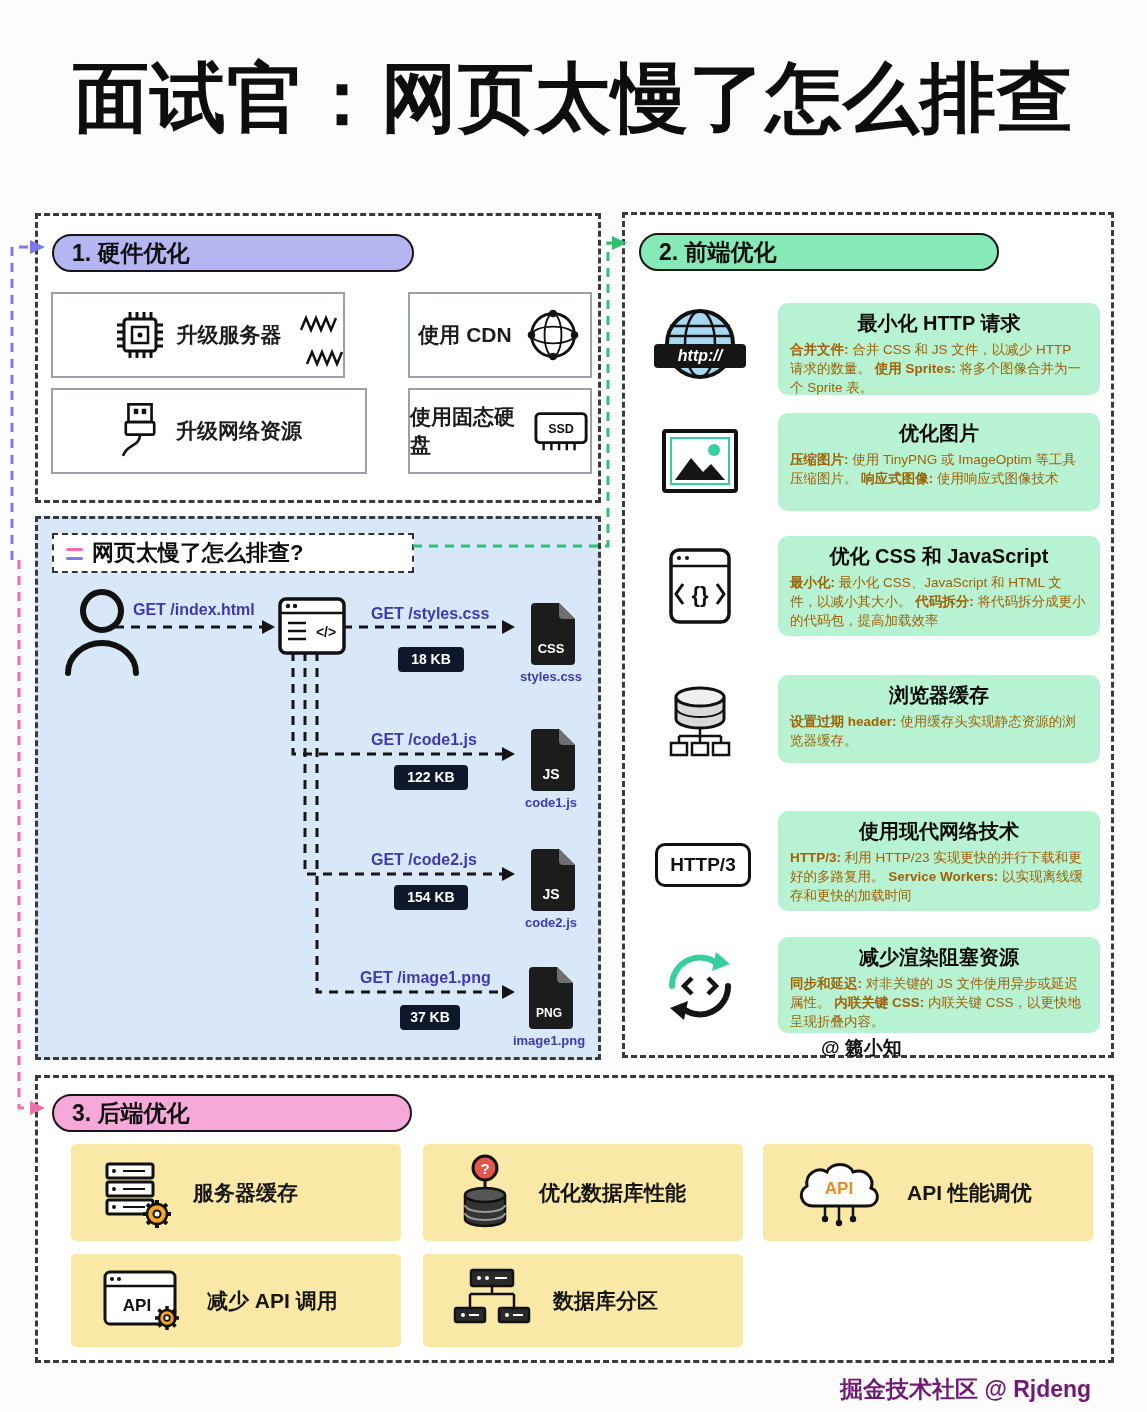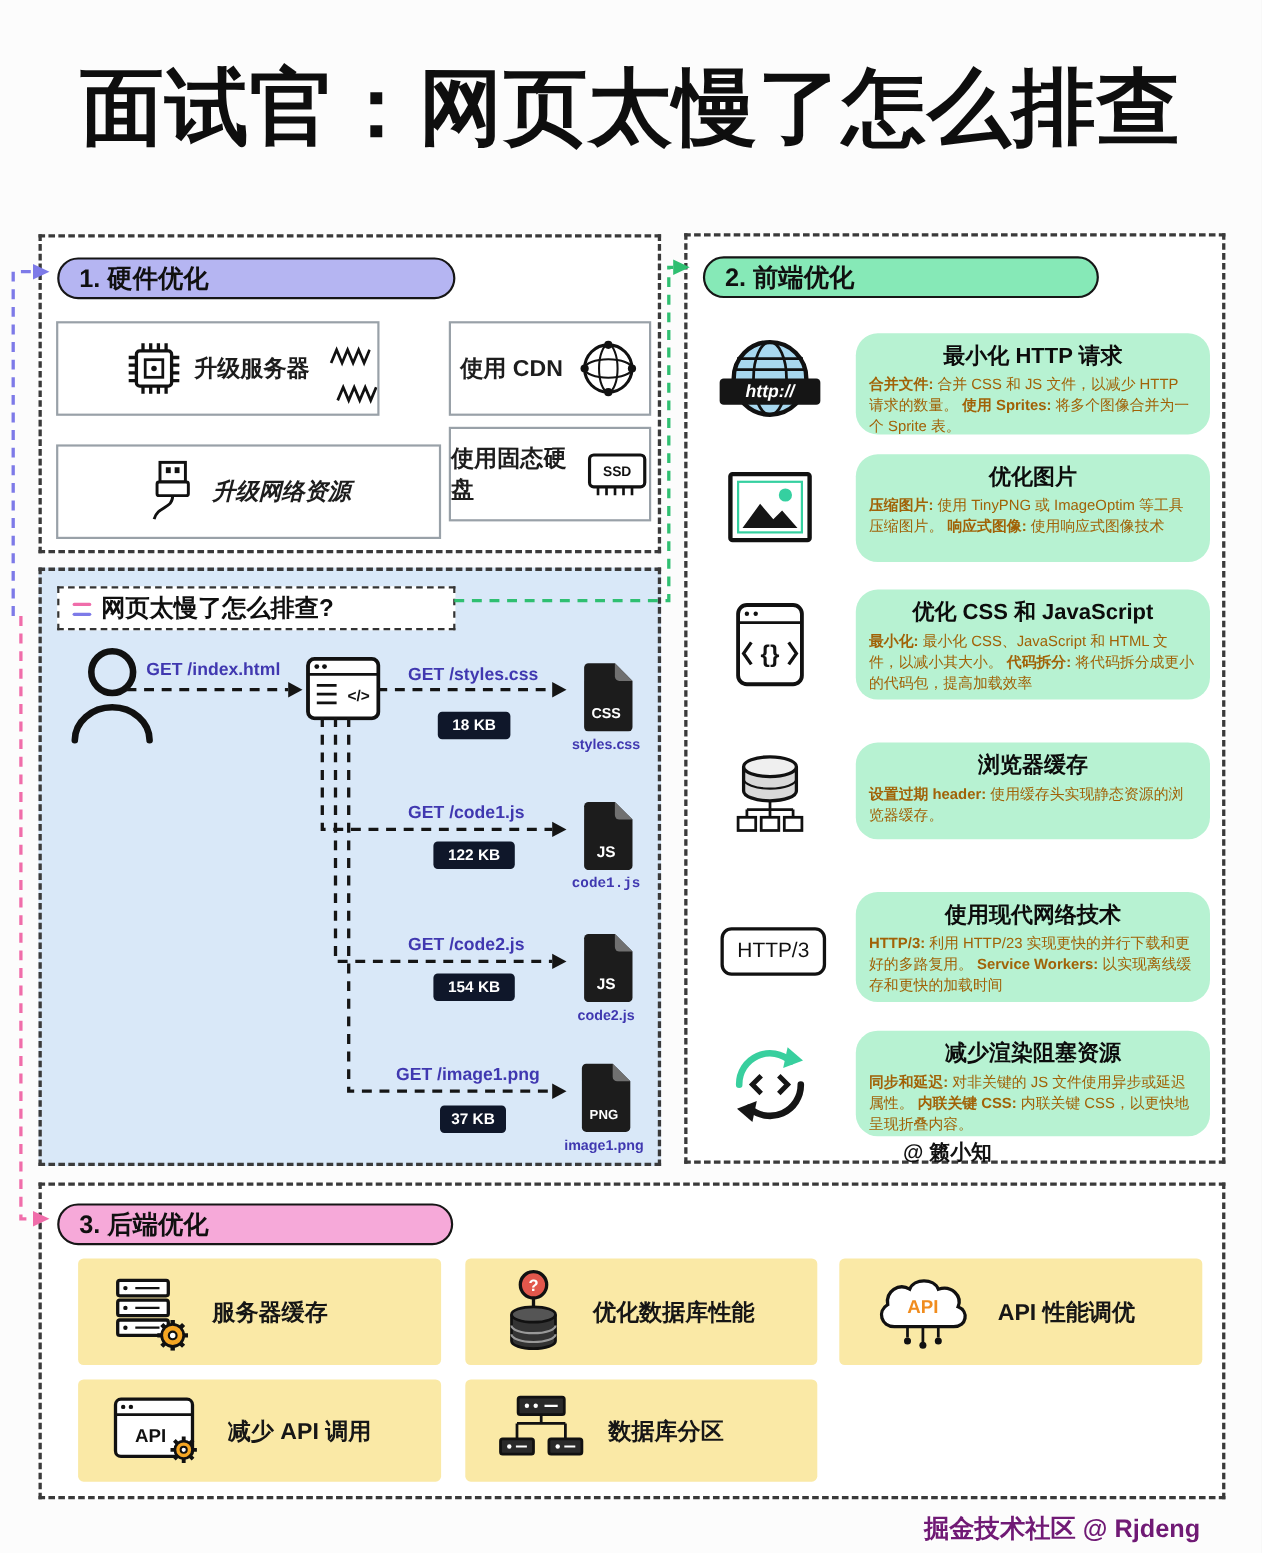--- a/index.html
+++ b/index.html
@@ -24,30 +24,30 @@
     border:2.5px dashed #333; display:flex; align-items:center; padding-left:38px;
     font-size:22px; font-weight:800; color:#0f0f0f; }
   .legend-dash { position:absolute; width:17px; height:3px; border-radius:2px; }
 
   .getlbl { position:absolute; color:#4038b0; font-size:16px; font-weight:700; white-space:nowrap; }
   .badge { position:absolute; background:#0f172a; color:#fff; font-size:14px; font-weight:700;
     text-align:center; line-height:25px; border-radius:4px; height:25px; }
   .fname { position:absolute; color:#4038b0; font-size:13px; font-weight:700; text-align:center; width:90px; }
   .icon { position:absolute; }
 
-  .gcard { position:absolute; left:153px; width:322px; background:#b7f2d2; border-radius:20px;
+  .gcard { position:absolute; left:153px; width:322px; background:#b7f2d2; border-radius:10px;
     padding:7px 12px 6px; text-align:center; }
   .gcard h3 { font-size:20px; font-weight:800; color:#0c0c0c; margin-bottom:3px; }
   .gcard p { font-size:13.5px; line-height:1.42; text-align:left; color:#a16207; }
   .gcard p b { font-weight:800; }
   #fe-attrib { position:absolute; left:196px; top:820px; font-size:19px; font-weight:800; color:#111; }
 
   .http3badge { position:absolute; width:96px; height:44px; background:#fff; border:3px solid #111;
     border-radius:10px; display:flex; align-items:center; justify-content:center;
-    font-size:19px; font-weight:400; color:#111; }
+    font-size:19px; font-weight:700; color:#111; }
 
   .ybox { position:absolute; background:#fae9a6; border-radius:5px; display:flex; align-items:center;
     gap:22px; padding-left:30px; font-size:21px; font-weight:700; color:#161616; }
 
   #watermark { position:absolute; left:840px; top:1374px; font-size:23px; font-weight:700;
     color:#701a75; text-shadow:1px 1px 2px #ffffff; }
 
   #overlay { position:absolute; left:0; top:0; width:1147px; height:1412px; pointer-events:none; }
   .dash { fill:none; stroke-width:3; stroke-dasharray:9 7; }
 </style>
@@ -83,21 +83,21 @@
         <circle cx="31" cy="31" r="23" fill="#fff" stroke="#111" stroke-width="3"></circle>
         <ellipse cx="31" cy="31" rx="23" ry="9" fill="none" stroke="#111" stroke-width="2"></ellipse>
         <ellipse cx="31" cy="31" rx="9" ry="23" fill="none" stroke="#111" stroke-width="2"></ellipse>
         <circle cx="31" cy="8" r="4" fill="#111"></circle>
           <circle cx="31" cy="54" r="4" fill="#111"></circle>
         <circle cx="8" cy="31" r="4" fill="#111"></circle>
           <circle cx="54" cy="31" r="4" fill="#111"></circle>
       </svg>
     </div>
 
-    <div class="hwbox" style="left:13px; top:188px; width:350px; height:86px; position:absolute;font-style:italic;">
+    <div class="hwbox" style="left:13px; top:172px; width:316px; height:86px; position:absolute;">
       <svg class="icon" width="48" height="62" viewBox="0 0 54 64">
         <rect x="14" y="2" width="26" height="20" fill="#fff" stroke="#111" stroke-width="3"></rect>
         <rect x="20" y="7" width="5" height="6" fill="#111"></rect>
         <rect x="29" y="7" width="5" height="6" fill="#111"></rect>
         <rect x="11" y="22" width="32" height="14" rx="2" fill="#fff" stroke="#111" stroke-width="3"></rect>
         <path d="M27,36 C27,50 12,46 8,60" fill="none" stroke="#111" stroke-width="3"></path>
       </svg>
       <span>升级网络资源</span>
     </div>
 
@@ -143,21 +143,21 @@
     </svg>
     <div class="fname" style="left:468px; top:150px;">styles.css</div>
 
     <div class="getlbl" style="left:333px; top:212px;">GET /code1.js</div>
     <div class="badge" style="left:356px; top:246px; width:74px;">122 KB</div>
     <svg class="icon" style="left:485px; top:208px;" width="56" height="64" viewBox="0 0 56 64">
       <path d="M12,2 h24 l16,16 v42 a4,4 0 0 1 -4,4 H12 a4,4 0 0 1 -4,-4 V6 a4,4 0 0 1 4,-4 z" fill="#1c1c1c"></path>
       <path d="M36,2 l16,16 h-12 a4,4 0 0 1 -4,-4 z" fill="#707070"></path>
       <text x="28" y="52" text-anchor="middle" font-size="14" font-weight="bold" fill="#fff">JS</text>
     </svg>
-    <div class="fname" style="left:468px; top:276px;font-family:Liberation Mono, monospace;">code1.js</div>
+    <div class="fname" style="left:468px; top:276px;">code1.js</div>
 
     <div class="getlbl" style="left:333px; top:332px;">GET /code2.js</div>
     <div class="badge" style="left:356px; top:366px; width:74px;">154 KB</div>
     <svg class="icon" style="left:485px; top:328px;" width="56" height="64" viewBox="0 0 56 64">
       <path d="M12,2 h24 l16,16 v42 a4,4 0 0 1 -4,4 H12 a4,4 0 0 1 -4,-4 V6 a4,4 0 0 1 4,-4 z" fill="#1c1c1c"></path>
       <path d="M36,2 l16,16 h-12 a4,4 0 0 1 -4,-4 z" fill="#707070"></path>
       <text x="28" y="52" text-anchor="middle" font-size="14" font-weight="bold" fill="#fff">JS</text>
     </svg>
     <div class="fname" style="left:468px; top:396px;">code2.js</div>
 

